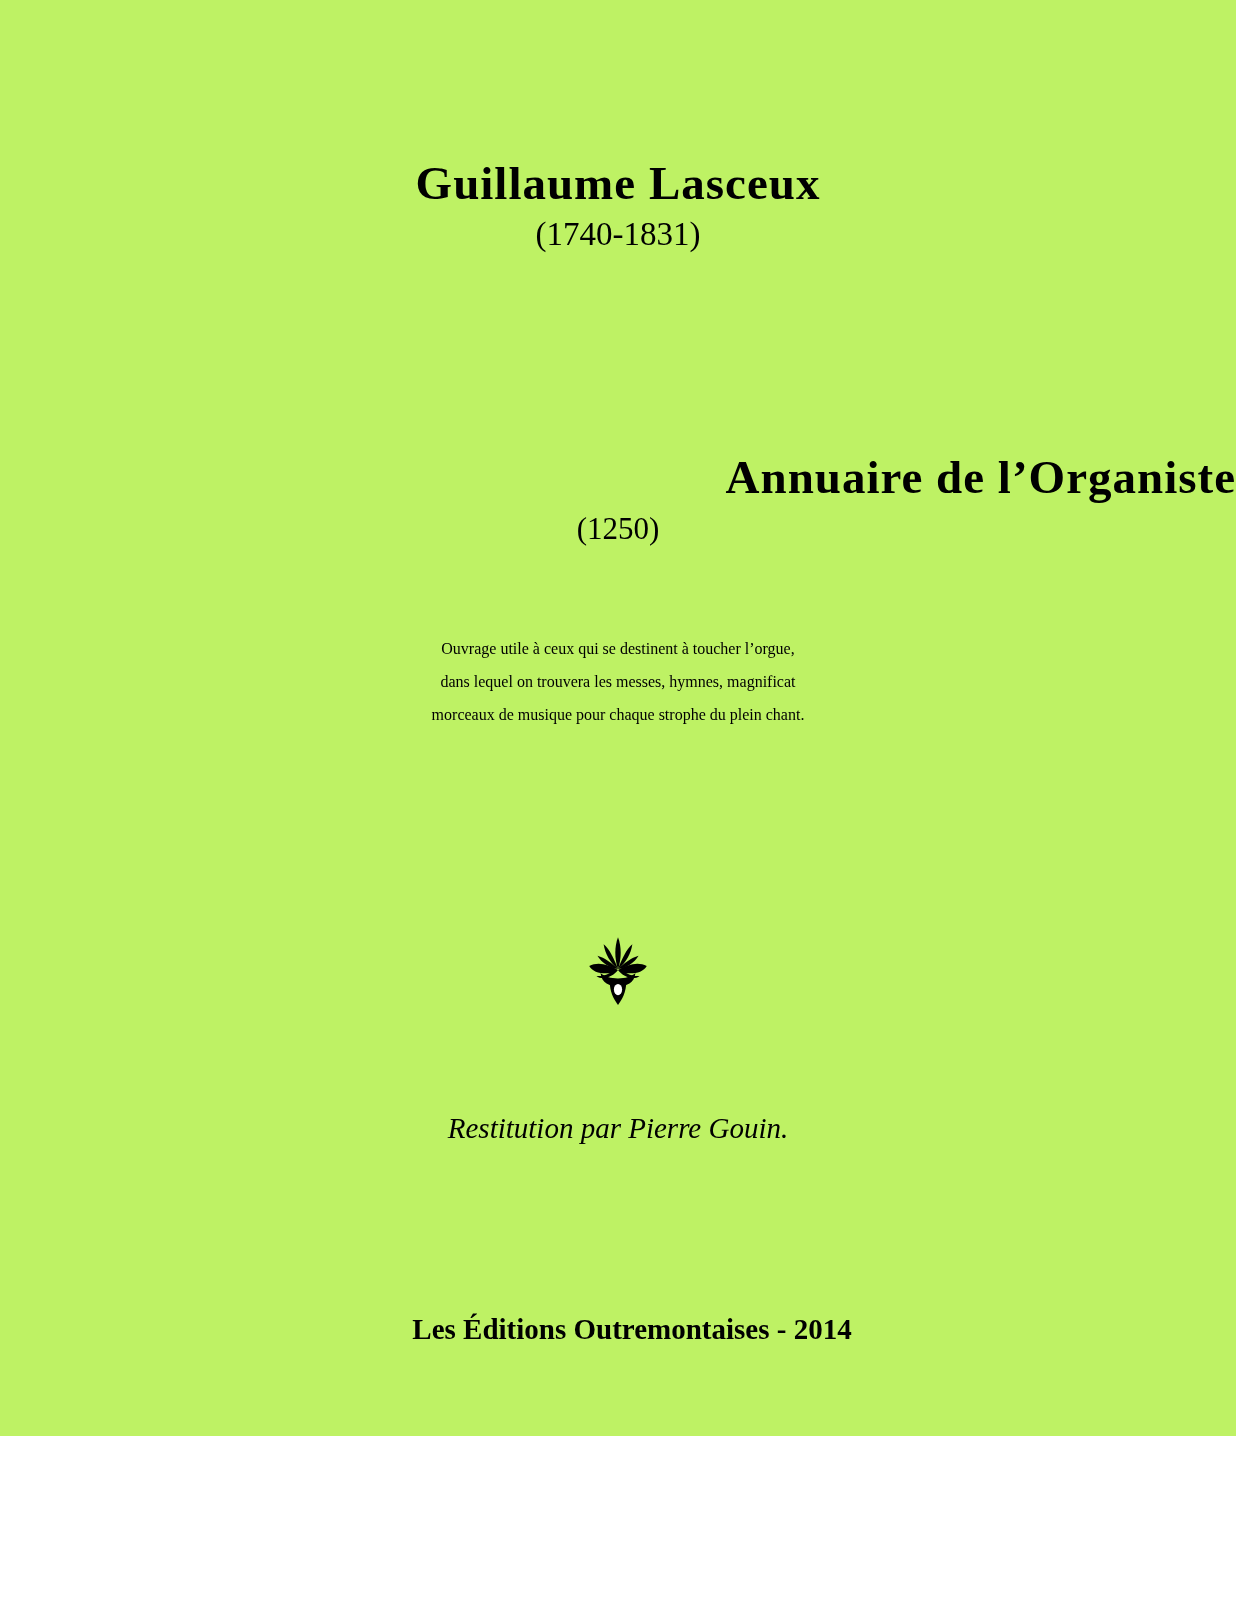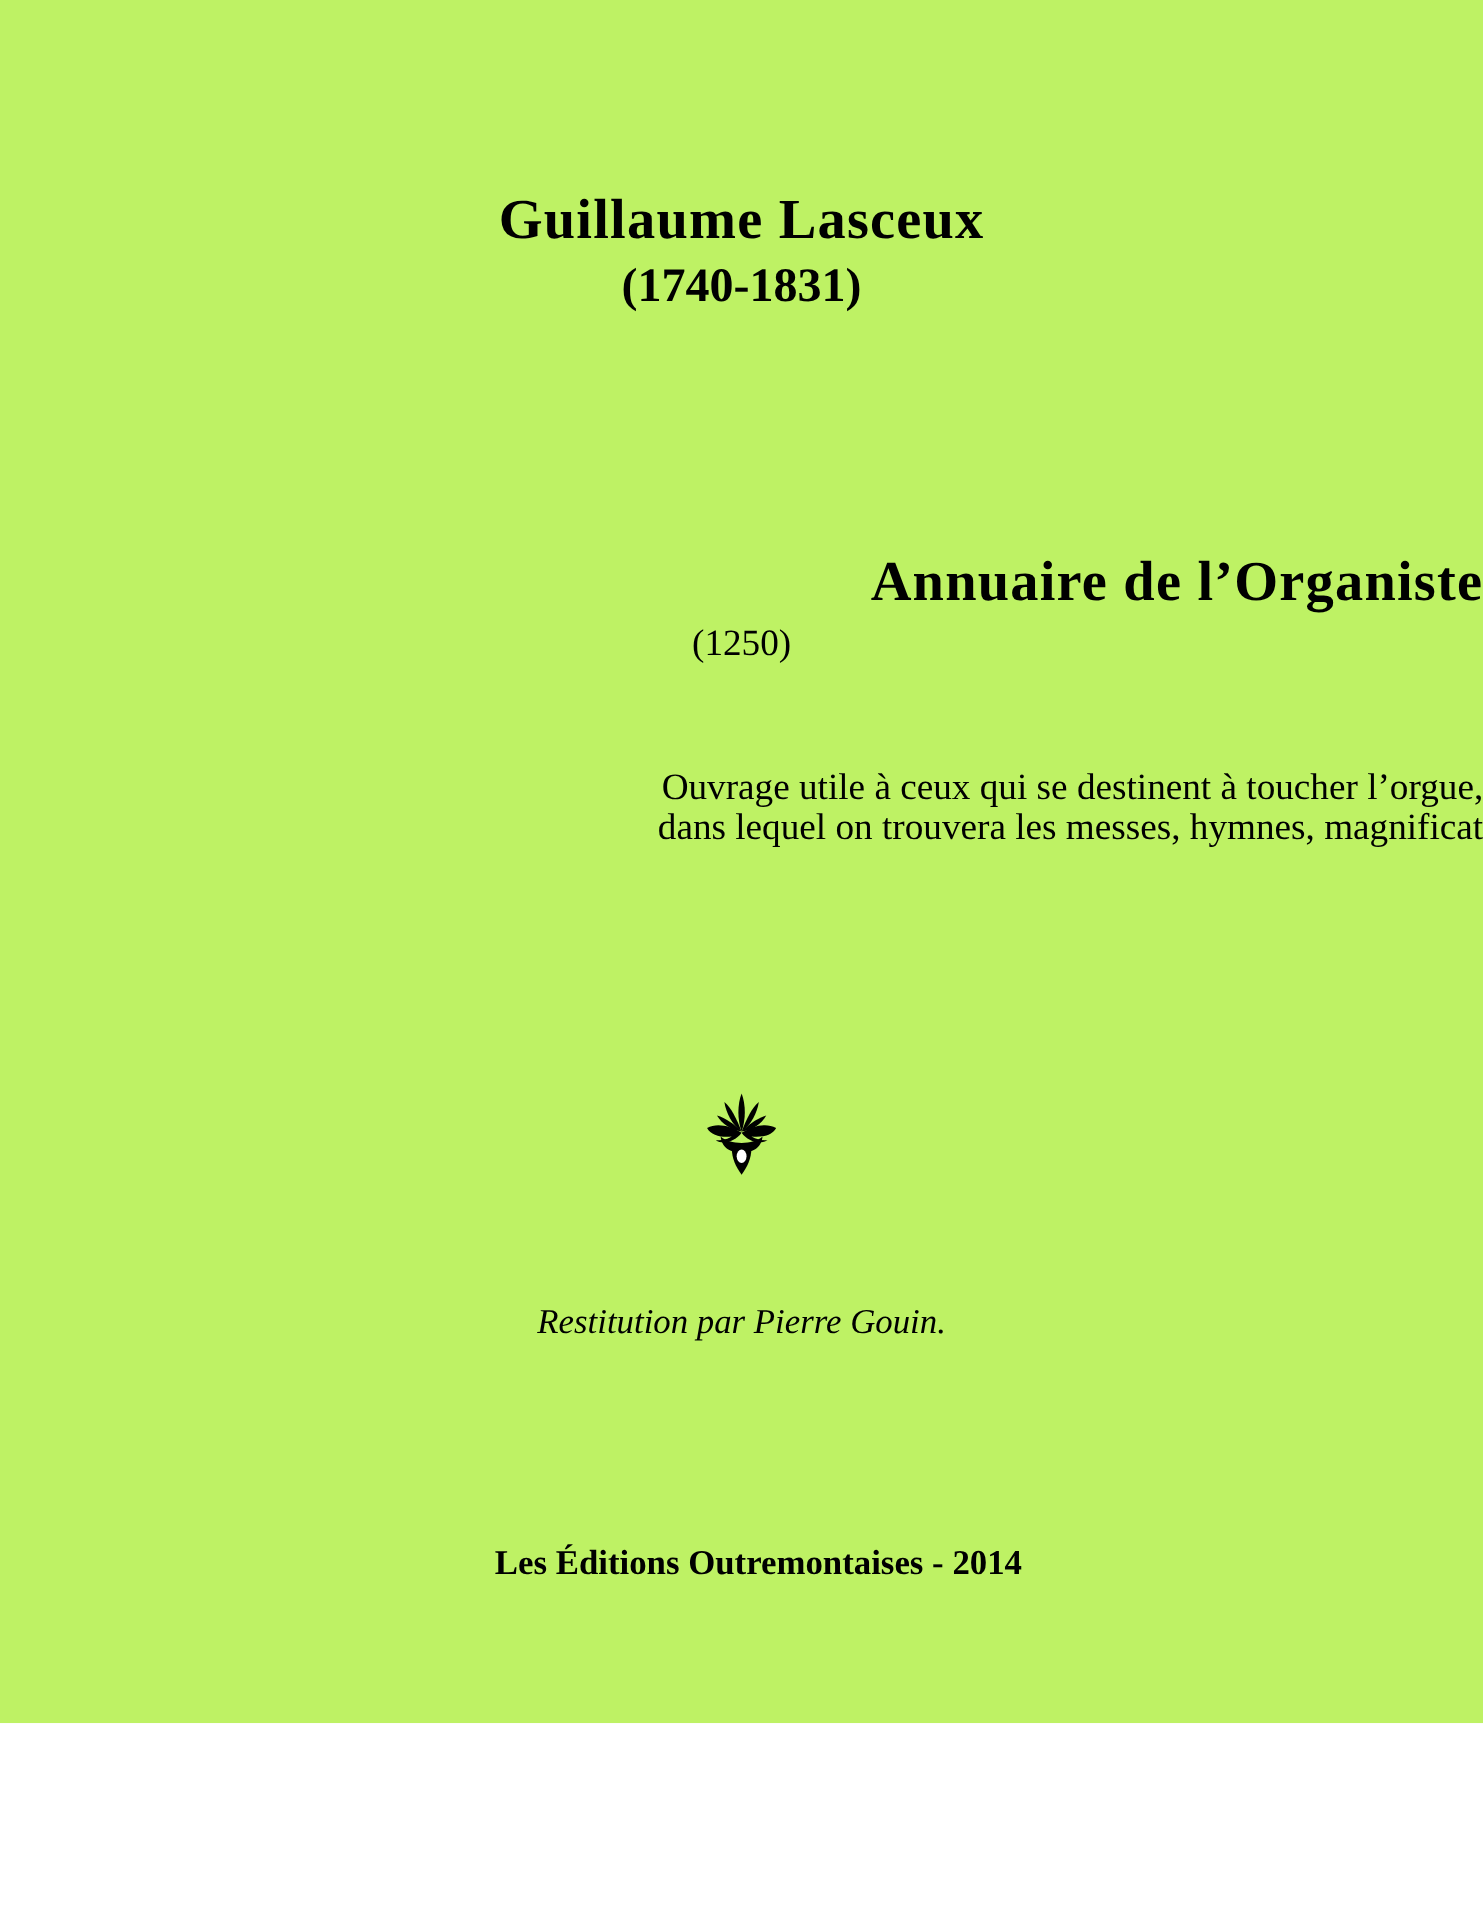--- a/index.html
+++ b/index.html
@@ -23,42 +23,41 @@
   }
   .composer-name {
     margin-top: 158px;
     font-size: 47px;
     font-weight: bold;
     letter-spacing: 1px;
     line-height: 1.1;
   }
   .composer-dates {
     margin-top: 6px;
-    font-size: 40px;
-    font-weight: bold;
+    font-size: 33px;
+    font-weight: normal;
     line-height: 1.1;
   }
   .work-title {
     margin-top: 200px;
     font-size: 47px;
     font-weight: bold;
     letter-spacing: 1px;
     line-height: 1.1;
     text-align: right;
   }
   .work-year {
     margin-top: 8px;
     font-size: 31px;
     line-height: 1.1;
   }
   .description {
     margin-top: 86px;
-    font-size: 31px;
+    font-size: 16px;
     line-height: 33px;
-    text-align: right;
   }
   .ornament-wrap {
     margin-top: 200px;
     line-height: 0;
   }
   .ornament-wrap svg {
     display: inline-block;
   }
   .restitution {
     margin-top: 104px;
@@ -84,20 +83,21 @@
 
     <div class="composer-dates">(1740-1831)</div>
 
     <div class="work-title">Annuaire de l’Organiste</div>
 
     <div class="work-year">(1250)</div>
 
     <div class="description">
       <div>Ouvrage utile à ceux qui se destinent à toucher l’orgue,</div>
       <div>dans lequel on trouvera les messes, hymnes, magnificat</div>
+      <div>morceaux de musique pour chaque strophe du plein chant.</div>
     </div>
 
     <div class="ornament-wrap">
       <svg width="62" height="76" viewBox="0 0 60 74" aria-hidden="true">
         <g fill="#000000">
 
           <path d="M30 6 C26.5 15 26.5 27 30 37 C33.5 27 33.5 15 30 6 Z"></path>
           <path d="M30 37 C26 27 22 18 16 13 C17.5 22 22 31 30 37 Z"></path>
           <path d="M30 37 C34 27 38 18 44 13 C42.5 22 38 31 30 37 Z"></path>
           <path d="M30 37 C24 31 17 26 10 24 C14 31 22 36 30 37 Z"></path>

